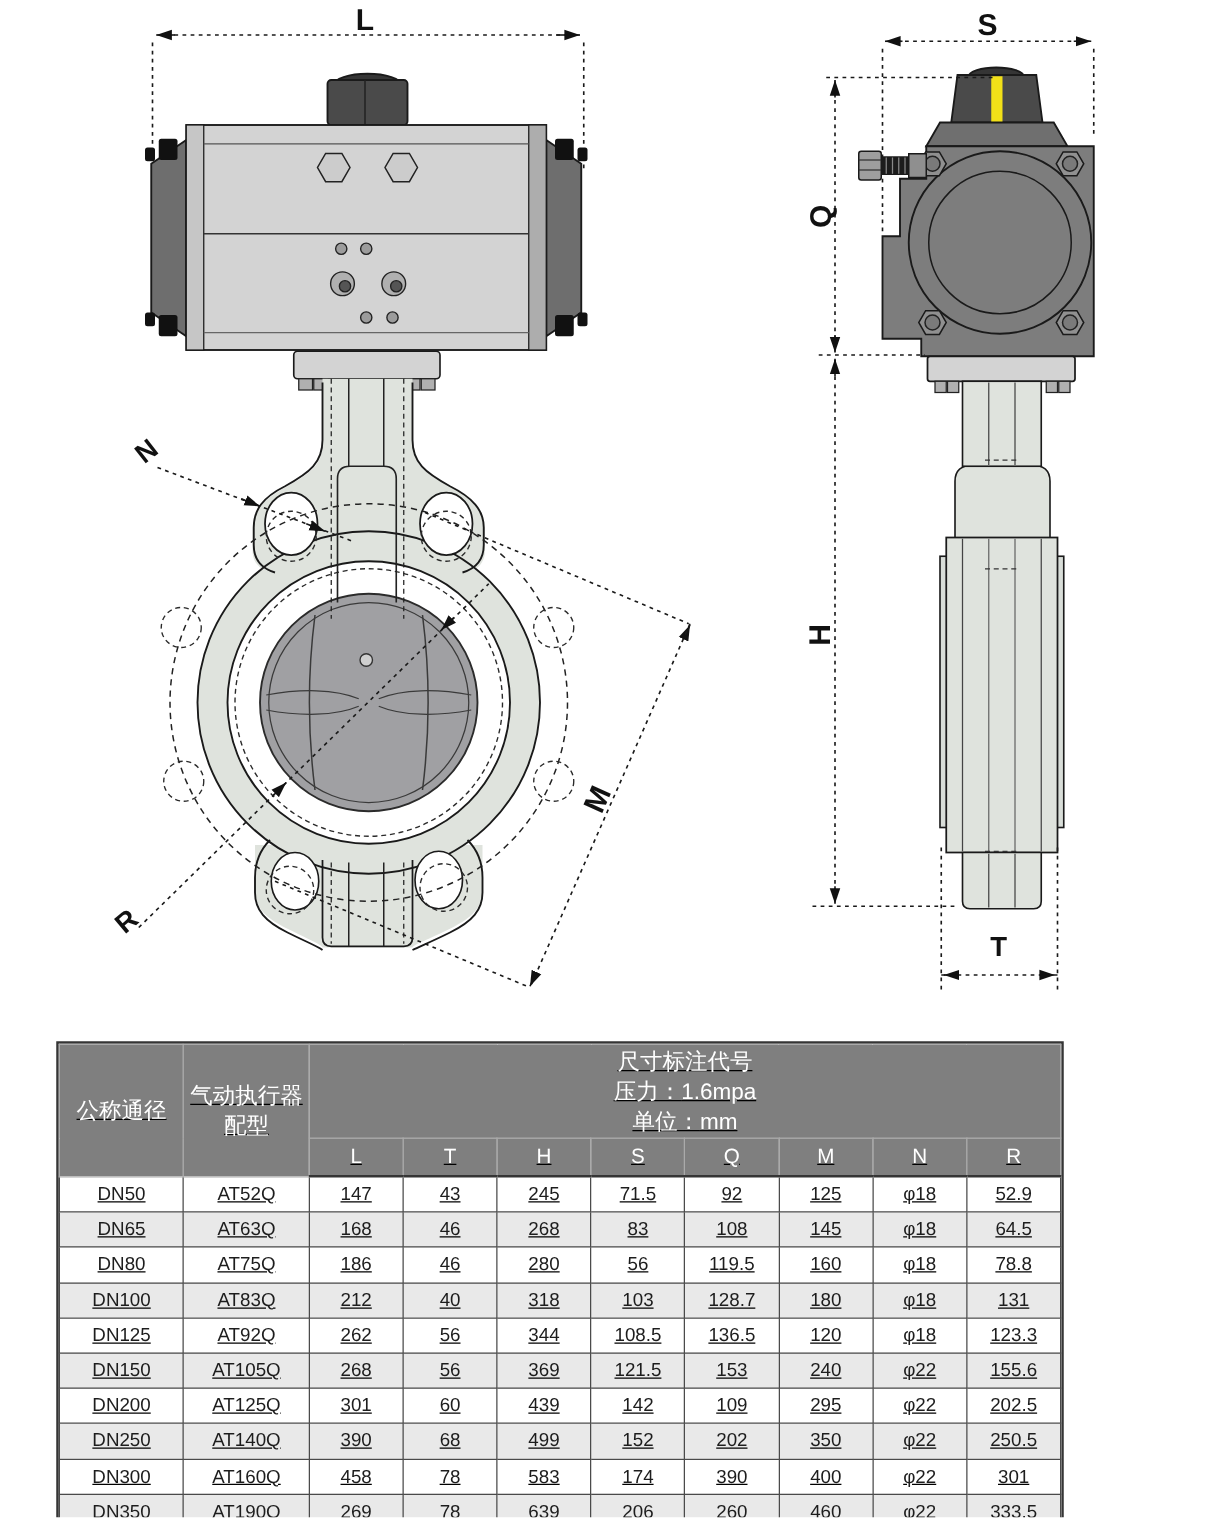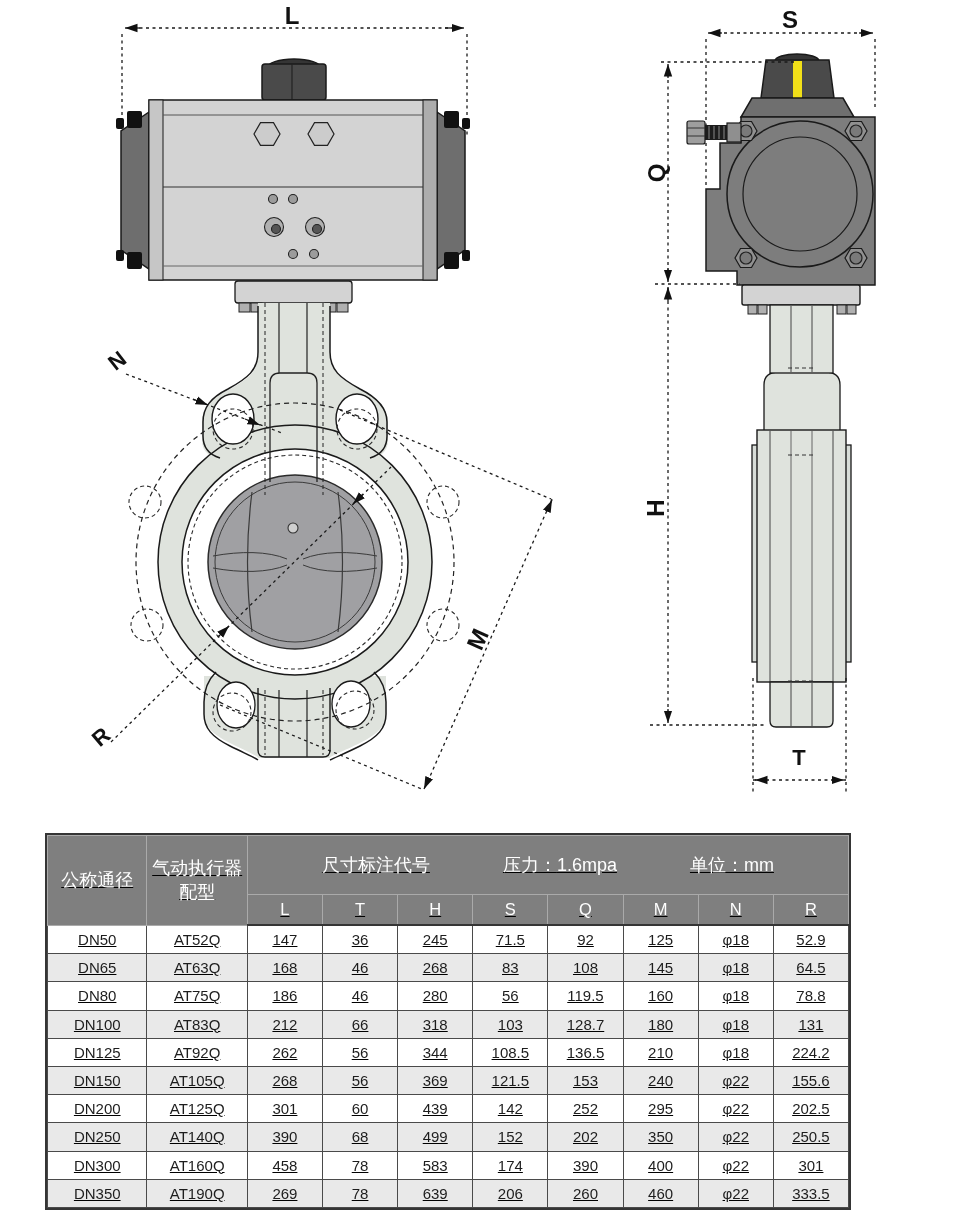--- a/index.html
+++ b/index.html
@@ -8,21 +8,21 @@
   #drawing{position:absolute;left:0;top:0;}
   .dimtxt{font-family:"Liberation Sans",sans-serif;font-weight:bold;fill:#111;}
 
   
   #table-wrap{position:absolute;left:45px;top:833px;width:806px;border:2px solid #353535;box-sizing:border-box;text-decoration:underline;}
   table{border-collapse:collapse;table-layout:fixed;width:100%;}
   thead th{background:#7f7f7f;color:#ffffff;font-weight:normal;border:1px solid #aaaaaa;}
   tr.h1 th{height:56px;font-size:18px;}
   tr.h2 th{height:27px;font-size:16.5px;border-bottom:2px solid #353535;}
   th.merged{font-size:17px;}
-  th.merged .inner{display:flex;justify-content:space-evenly;align-items:center;width:100%;}
+  th.merged .inner{display:flex;justify-content:space-evenly;align-items:center;width:100%;flex-direction:column;}
   tbody td{border:1px solid #4a4a4a;height:27.2px;text-align:center;font-size:15px;color:#1d1d1d;padding:0;}
   tbody tr.alt td{background:#e9e9e9;}
   tbody tr td{background:#ffffff;}
   tbody tr.alt td{background:#e9e9e9;}
 </style>
 </head>
 <body>
 
 <div id="page">
 
@@ -312,21 +312,21 @@
             <th>M</th>
             <th>N</th>
             <th>R</th>
           </tr>
     </thead>
     <tbody>
           <tr>
             <td>DN50</td>
             <td>AT52Q</td>
             <td>147</td>
-            <td>36</td>
+            <td>43</td>
             <td>245</td>
             <td>71.5</td>
             <td>92</td>
             <td>125</td>
             <td>φ18</td>
             <td>52.9</td>
           </tr>
           <tr class="alt">
             <td>DN65</td>
             <td>AT63Q</td>
@@ -348,60 +348,60 @@
             <td>56</td>
             <td>119.5</td>
             <td>160</td>
             <td>φ18</td>
             <td>78.8</td>
           </tr>
           <tr class="alt">
             <td>DN100</td>
             <td>AT83Q</td>
             <td>212</td>
-            <td>66</td>
+            <td>40</td>
             <td>318</td>
             <td>103</td>
             <td>128.7</td>
             <td>180</td>
             <td>φ18</td>
             <td>131</td>
           </tr>
           <tr>
             <td>DN125</td>
             <td>AT92Q</td>
             <td>262</td>
             <td>56</td>
             <td>344</td>
             <td>108.5</td>
             <td>136.5</td>
-            <td>210</td>
+            <td>120</td>
             <td>φ18</td>
-            <td>224.2</td>
+            <td>123.3</td>
           </tr>
           <tr class="alt">
             <td>DN150</td>
             <td>AT105Q</td>
             <td>268</td>
             <td>56</td>
             <td>369</td>
             <td>121.5</td>
             <td>153</td>
             <td>240</td>
             <td>φ22</td>
             <td>155.6</td>
           </tr>
           <tr>
             <td>DN200</td>
             <td>AT125Q</td>
             <td>301</td>
             <td>60</td>
             <td>439</td>
             <td>142</td>
-            <td>252</td>
+            <td>109</td>
             <td>295</td>
             <td>φ22</td>
             <td>202.5</td>
           </tr>
           <tr class="alt">
             <td>DN250</td>
             <td>AT140Q</td>
             <td>390</td>
             <td>68</td>
             <td>499</td>

